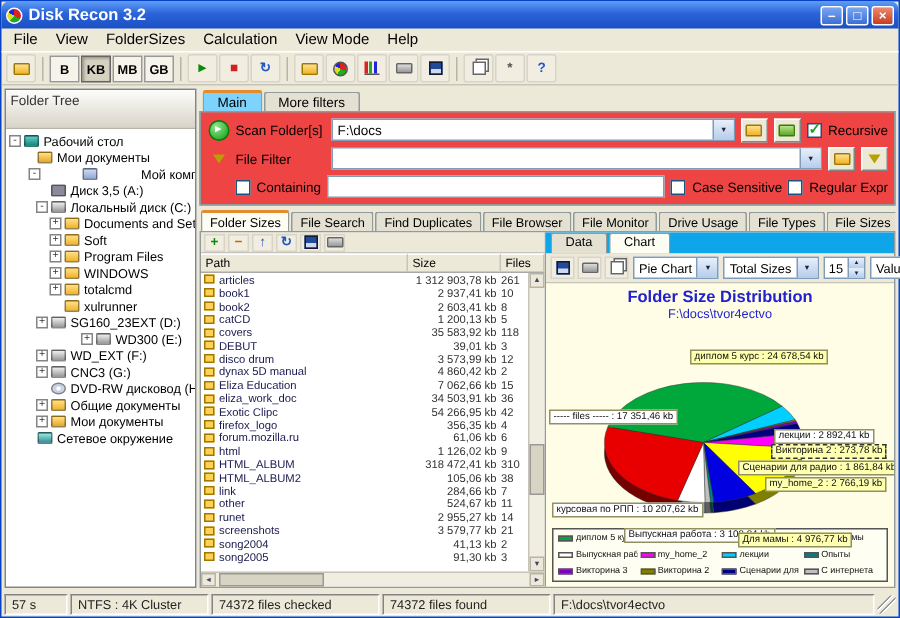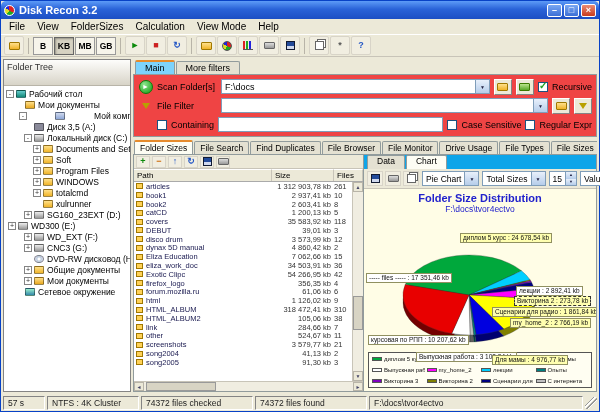--- a/index.html
+++ b/index.html
@@ -260,21 +260,21 @@
           <div class="tree-row" style="padding-left: 29px;">
             <span class="exp-spacer"></span>
             <span class="tic tic-folder"></span>
             <span>xulrunner</span>
           </div>
           <div class="tree-row" style="padding-left: 20px;">
             <span class="expander">+</span>
             <span class="tic tic-disk"></span>
             <span>SG160_23EXT (D:)</span>
           </div>
-          <div class="tree-row" style="padding-left: 4px;">
+          <div class="tree-row" style="padding-left: 4px; margin-left: 46px;">
             <span class="expander">+</span>
             <span class="tic tic-disk"></span>
             <span>WD300 (E:)</span>
           </div>
           <div class="tree-row" style="padding-left: 20px;">
             <span class="expander">+</span>
             <span class="tic tic-disk"></span>
             <span>WD_EXT (F:)</span>
           </div>
           <div class="tree-row" style="padding-left: 20px;">
@@ -502,20 +502,26 @@
                   <span class="pic"></span>
                   <span class="pcell">link</span>
                   <span class="scell">284,66 kb</span>
                   <span class="fcell">7</span>
                 </div>
                 <div class="lrow">
                   <span class="pic"></span>
                   <span class="pcell">other</span>
                   <span class="scell">524,67 kb</span>
                   <span class="fcell">11</span>
+                </div>
+                <div class="lrow">
+                  <span class="pic"></span>
+                  <span class="pcell">runet</span>
+                  <span class="scell">2 955,27 kb</span>
+                  <span class="fcell">14</span>
                 </div>
                 <div class="lrow">
                   <span class="pic"></span>
                   <span class="pcell">screenshots</span>
                   <span class="scell">3 579,77 kb</span>
                   <span class="fcell">21</span>
                 </div>
                 <div class="lrow">
                   <span class="pic"></span>
                   <span class="pcell">song2004</span>

